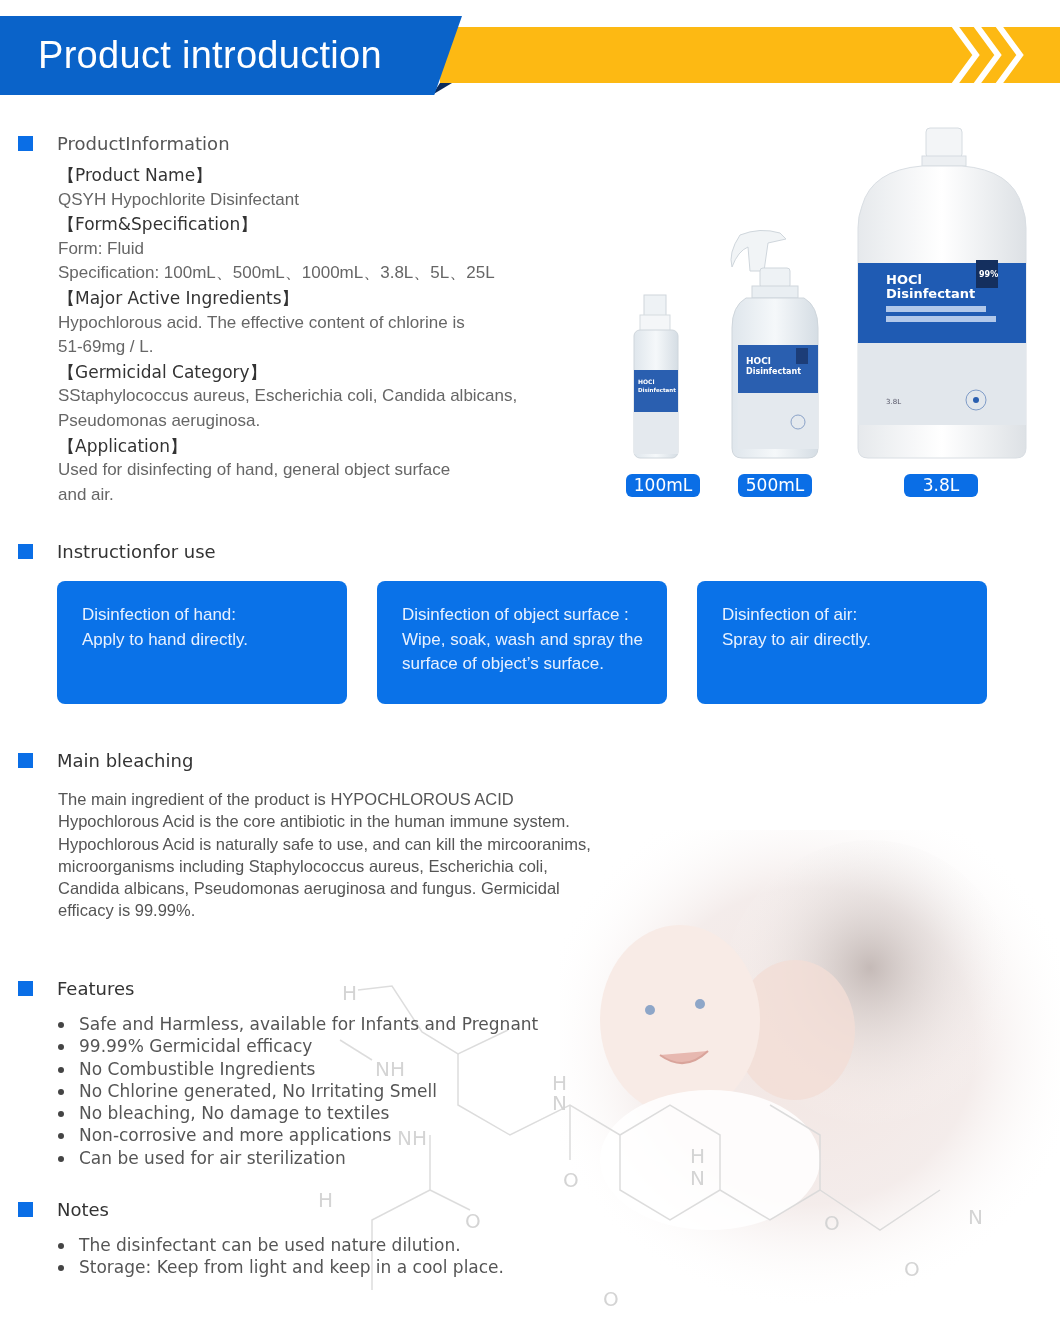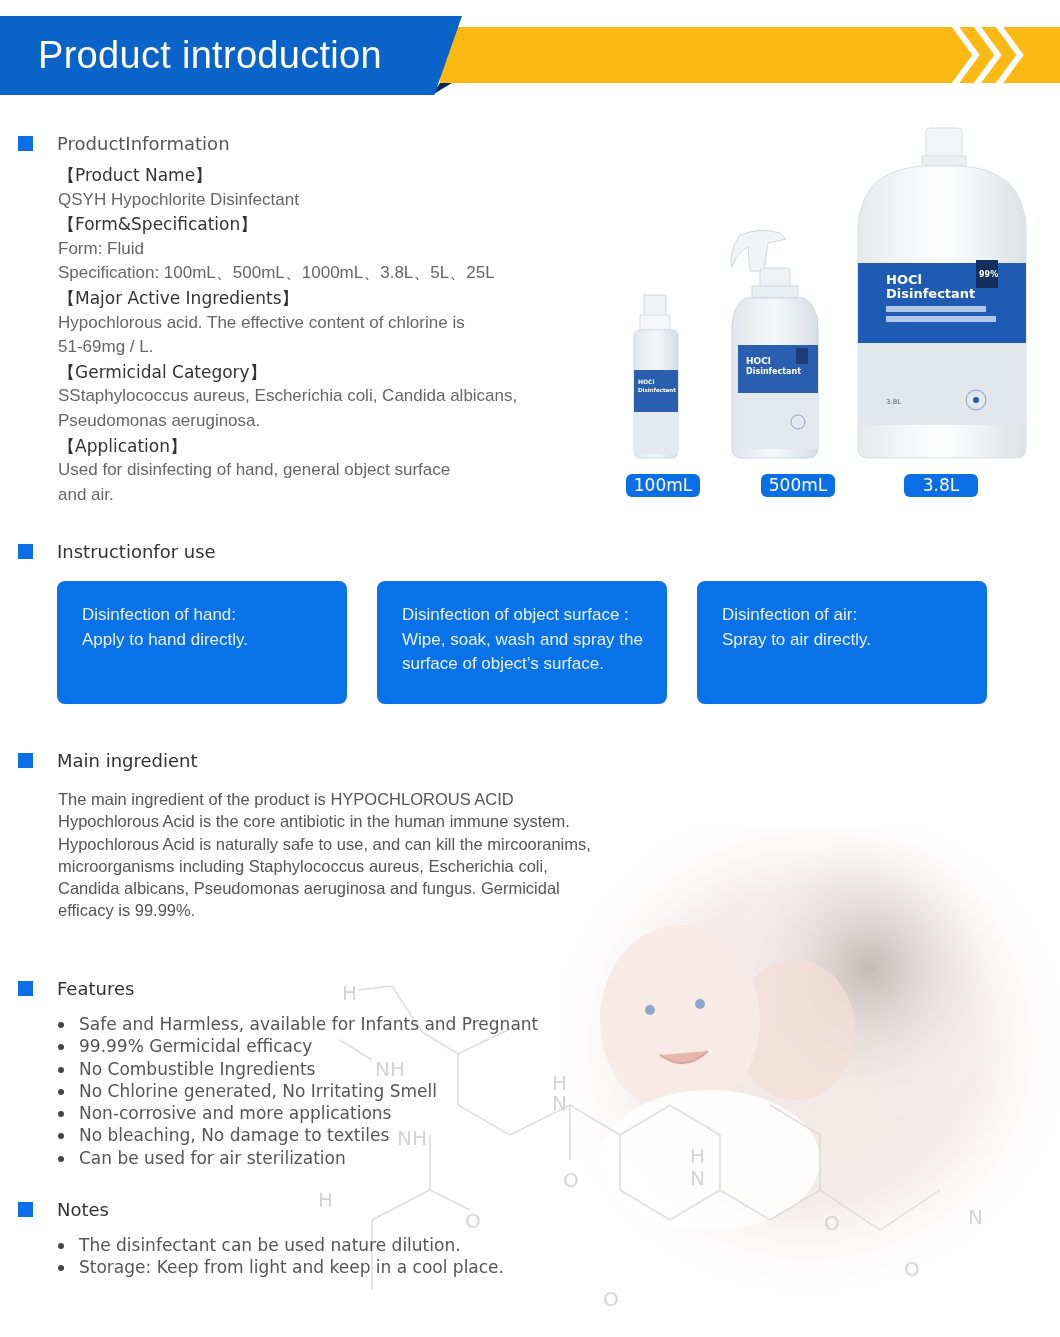--- a/index.html
+++ b/index.html
@@ -150,21 +150,21 @@
       <text x="379" y="157" font-size="8" fill="#fff" font-family="DejaVu Sans, sans-serif" font-weight="bold">99%</text>
       <rect x="286" y="186" width="100" height="6" fill="#d6e3f8" opacity="0.8"></rect>
       <rect x="286" y="196" width="110" height="6" fill="#d6e3f8" opacity="0.8"></rect>
       <text x="286" y="284" font-size="7" fill="#556" font-family="DejaVu Sans, sans-serif">3.8L</text>
       <circle cx="376" cy="280" r="10" fill="none" stroke="#7f9cc8"></circle>
       <circle cx="376" cy="280" r="3" fill="#2a5fb0"></circle>
     </g>
   </svg>
 
   <div class="size-badge" style="left:26px; top:354px; width:74px;">100mL</div>
-  <div class="size-badge" style="left:138px; top:354px; width:74px;margin-left:23px;">500mL</div>
+  <div class="size-badge" style="left:138px; top:354px; width:74px;">500mL</div>
   <div class="size-badge" style="left:304px; top:354px; width:74px;">3.8L</div>
 </div>
 
 <div class="sec-head" style="top:541px;">
   <span class="sec-square"></span>
   <span class="sec-label">Instructionfor use</span>
 </div>
 
 <div class="card" style="left:57px;">
   <div>Disinfection of hand:</div>
@@ -227,21 +227,21 @@
     <text x="390" y="225">N</text>
     <text x="524" y="270">O</text>
     <text x="668" y="264">N</text>
     <text x="604" y="316">O</text>
     <text x="303" y="346">O</text>
   </g>
 </svg>
 
 <div class="sec-head" style="top:750px;">
   <span class="sec-square"></span>
-  <span class="sec-label">Main ingredient</span>
+  <span class="sec-label">Main bleaching</span>
 </div>
 
 <div class="main-text">
   <div>The main ingredient of the product is HYPOCHLOROUS ACID</div>
   <div>Hypochlorous Acid is the core antibiotic in the human immune system.</div>
   <div>Hypochlorous Acid is naturally safe to use, and can kill the mircooranims,</div>
   <div>microorganisms including Staphylococcus aureus, Escherichia coli,</div>
   <div>Candida albicans, Pseudomonas aeruginosa and fungus. Germicidal</div>
   <div>efficacy is 99.99%.</div>
 </div>
@@ -249,22 +249,22 @@
 <div class="sec-head" style="top:978px;">
   <span class="sec-square"></span>
   <span class="sec-label">Features</span>
 </div>
 
 <ul class="blist" style="top:1013px;">
   <li>Safe and Harmless, available for Infants and Pregnant</li>
   <li>99.99% Germicidal efficacy</li>
   <li>No Combustible Ingredients</li>
   <li>No Chlorine generated, No Irritating Smell</li>
+  <li>No bleaching, No damage to textiles</li>
   <li>Non-corrosive and more applications</li>
-  <li>No bleaching, No damage to textiles</li>
   <li>Can be used for air sterilization</li>
 </ul>
 
 <div class="sec-head" style="top:1199px;">
   <span class="sec-square"></span>
   <span class="sec-label">Notes</span>
 </div>
 
 <ul class="blist" style="top:1234px;">
   <li>The disinfectant can be used nature dilution.</li>

